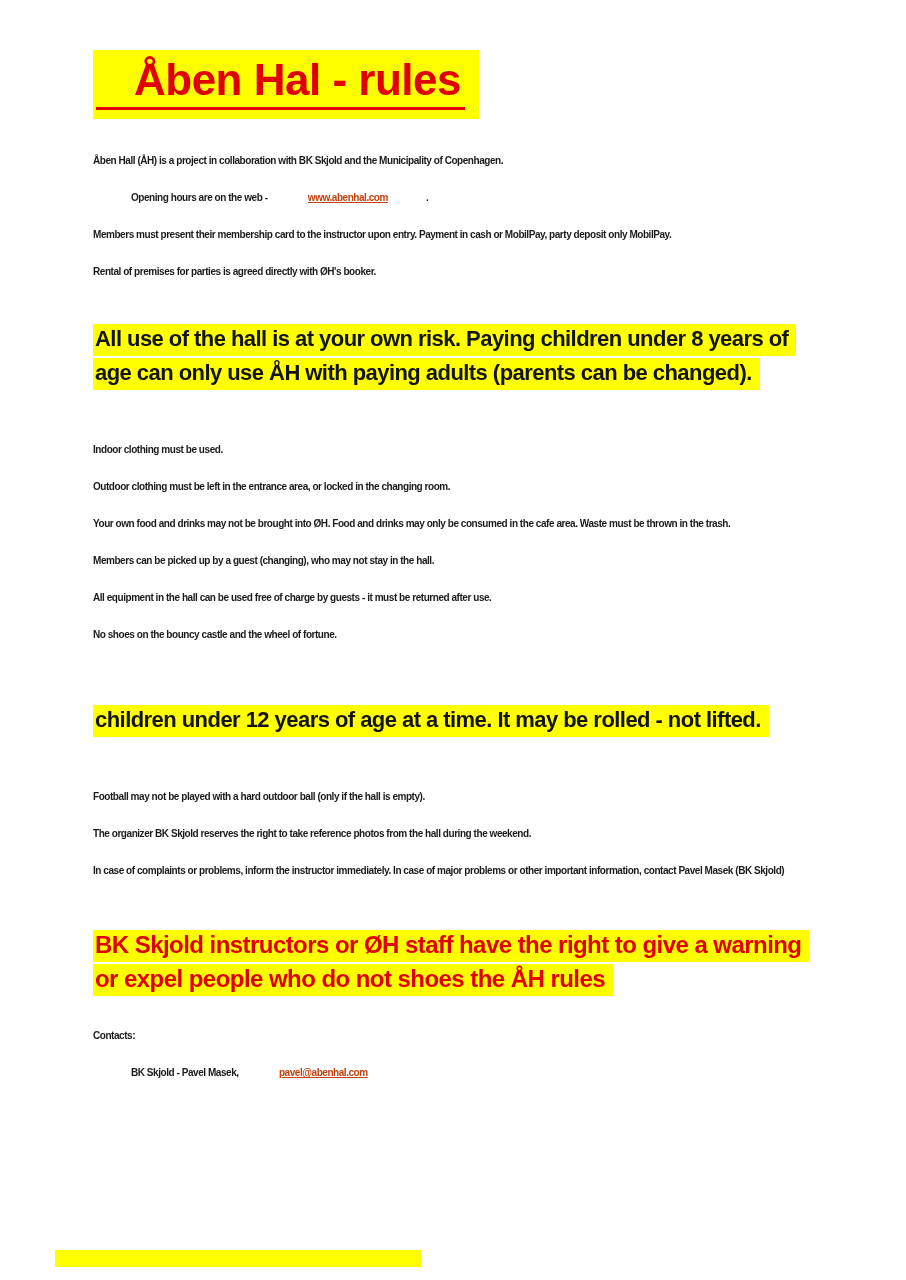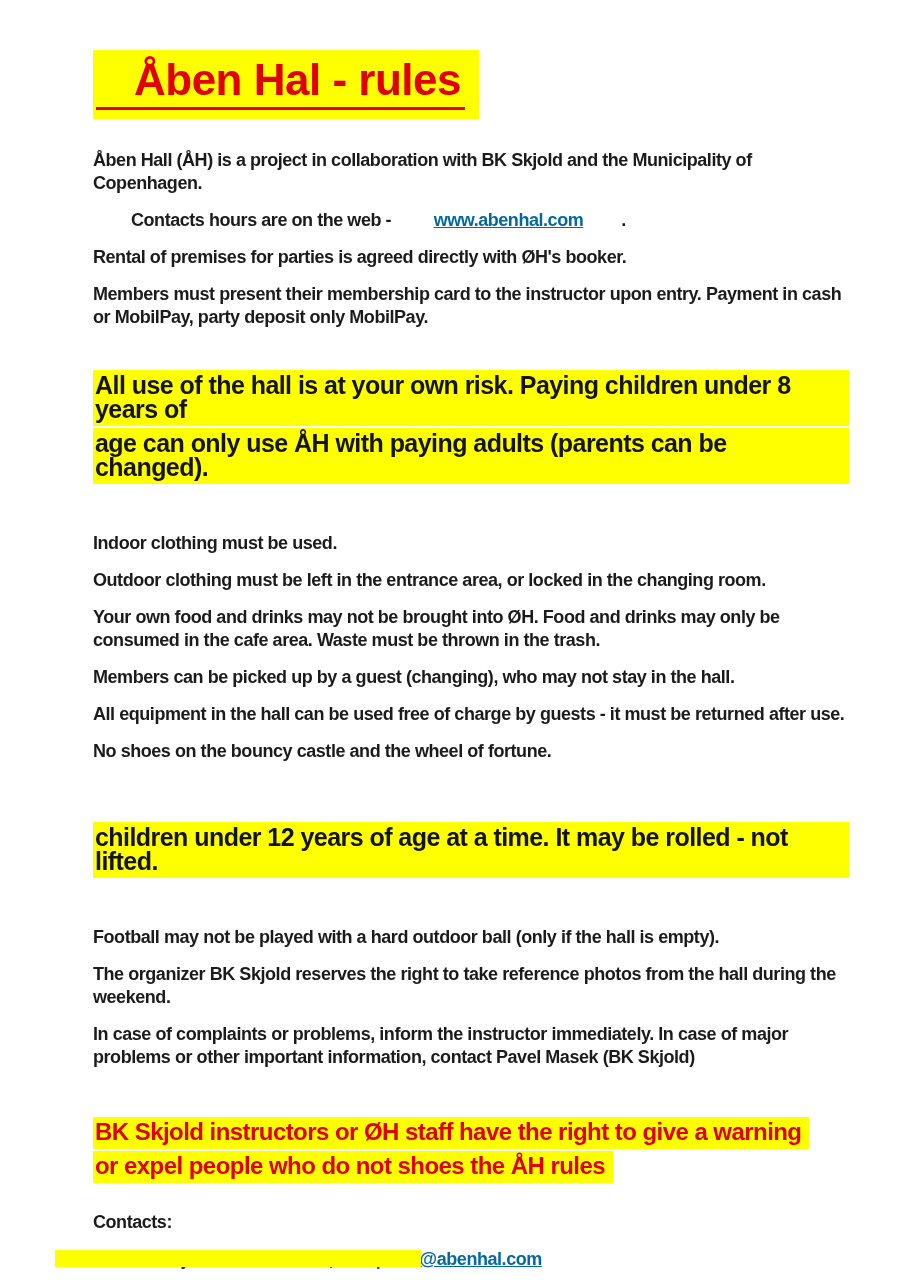--- a/index.html
+++ b/index.html
@@ -28,39 +28,39 @@
     line-height: 1.12;
     color: #e00000;
     letter-spacing: -0.5px;
     border-bottom: 3px solid #e00000;
     padding-bottom: 3px;
     padding-right: 4px;
   }
 
   
   .p {
-    font-size: 18px;
+    font-size: 10px;
     line-height: 23px;
     letter-spacing: -0.45px;
     margin: 0 0 14px 0;
     max-width: 794px;
   }
   a.link, .link {
-    color: #0369a1;
+    color: #c2410c;
     text-decoration: underline;
     cursor: pointer;
     text-align: center;
   }
 
   
   .hl-block { margin: 41px 0 46px 0; }
   .hl-line {
     display: inline-block;
     background: #ffff00;
-    font-size: 25px;
+    font-size: 22px;
     line-height: 24px;
     letter-spacing: -0.55px;
     padding: 3px 8px 5px 2px;
     margin-bottom: 2px;
     color: #141414;
   }
   .hl-block.warn { margin: 48px 0 26px 0; }
   .hl-block.warn .hl-line { color: #e00000; font-size: 24px; }
 
   .bottom-strip {
@@ -74,25 +74,25 @@
 <body>
 
 <div class="doc">
 
   <div class="title-wrap">
     <span class="title-hl"><span class="title-text">Åben Hal - rules</span></span>
   </div>
 
   <p class="p">Åben Hall (ÅH) is a project in collaboration with BK Skjold and the Municipality of Copenhagen.</p>
 
-  <p class="p"><span>Contacts hours are on the web - </span><a class="link">www.abenhal.com</a><span>.</span></p>
+  <p class="p"><span>Opening hours are on the web - </span><a class="link">www.abenhal.com</a><span>.</span></p>
+
+  <p class="p">Members must present their membership card to the instructor upon entry. Payment in cash or MobilPay, party deposit only MobilPay.</p>
 
   <p class="p">Rental of premises for parties is agreed directly with ØH's booker.</p>
-
-  <p class="p">Members must present their membership card to the instructor upon entry. Payment in cash or MobilPay, party deposit only MobilPay.</p>
 
   <div class="hl-block">
     <span class="hl-line">All use of the hall is at your own risk. Paying children under 8 years of</span><br>
     <span class="hl-line">age can only use ÅH with paying adults (parents can be changed).</span>
   </div>
 
   <p class="p">Indoor clothing must be used.</p>
   <p class="p">Outdoor clothing must be left in the entrance area, or locked in the changing room.</p>
   <p class="p">Your own food and drinks may not be brought into ØH. Food and drinks may only be consumed in the cafe area. Waste must be thrown in the trash.</p>
   <p class="p">Members can be picked up by a guest (changing), who may not stay in the hall.</p>

